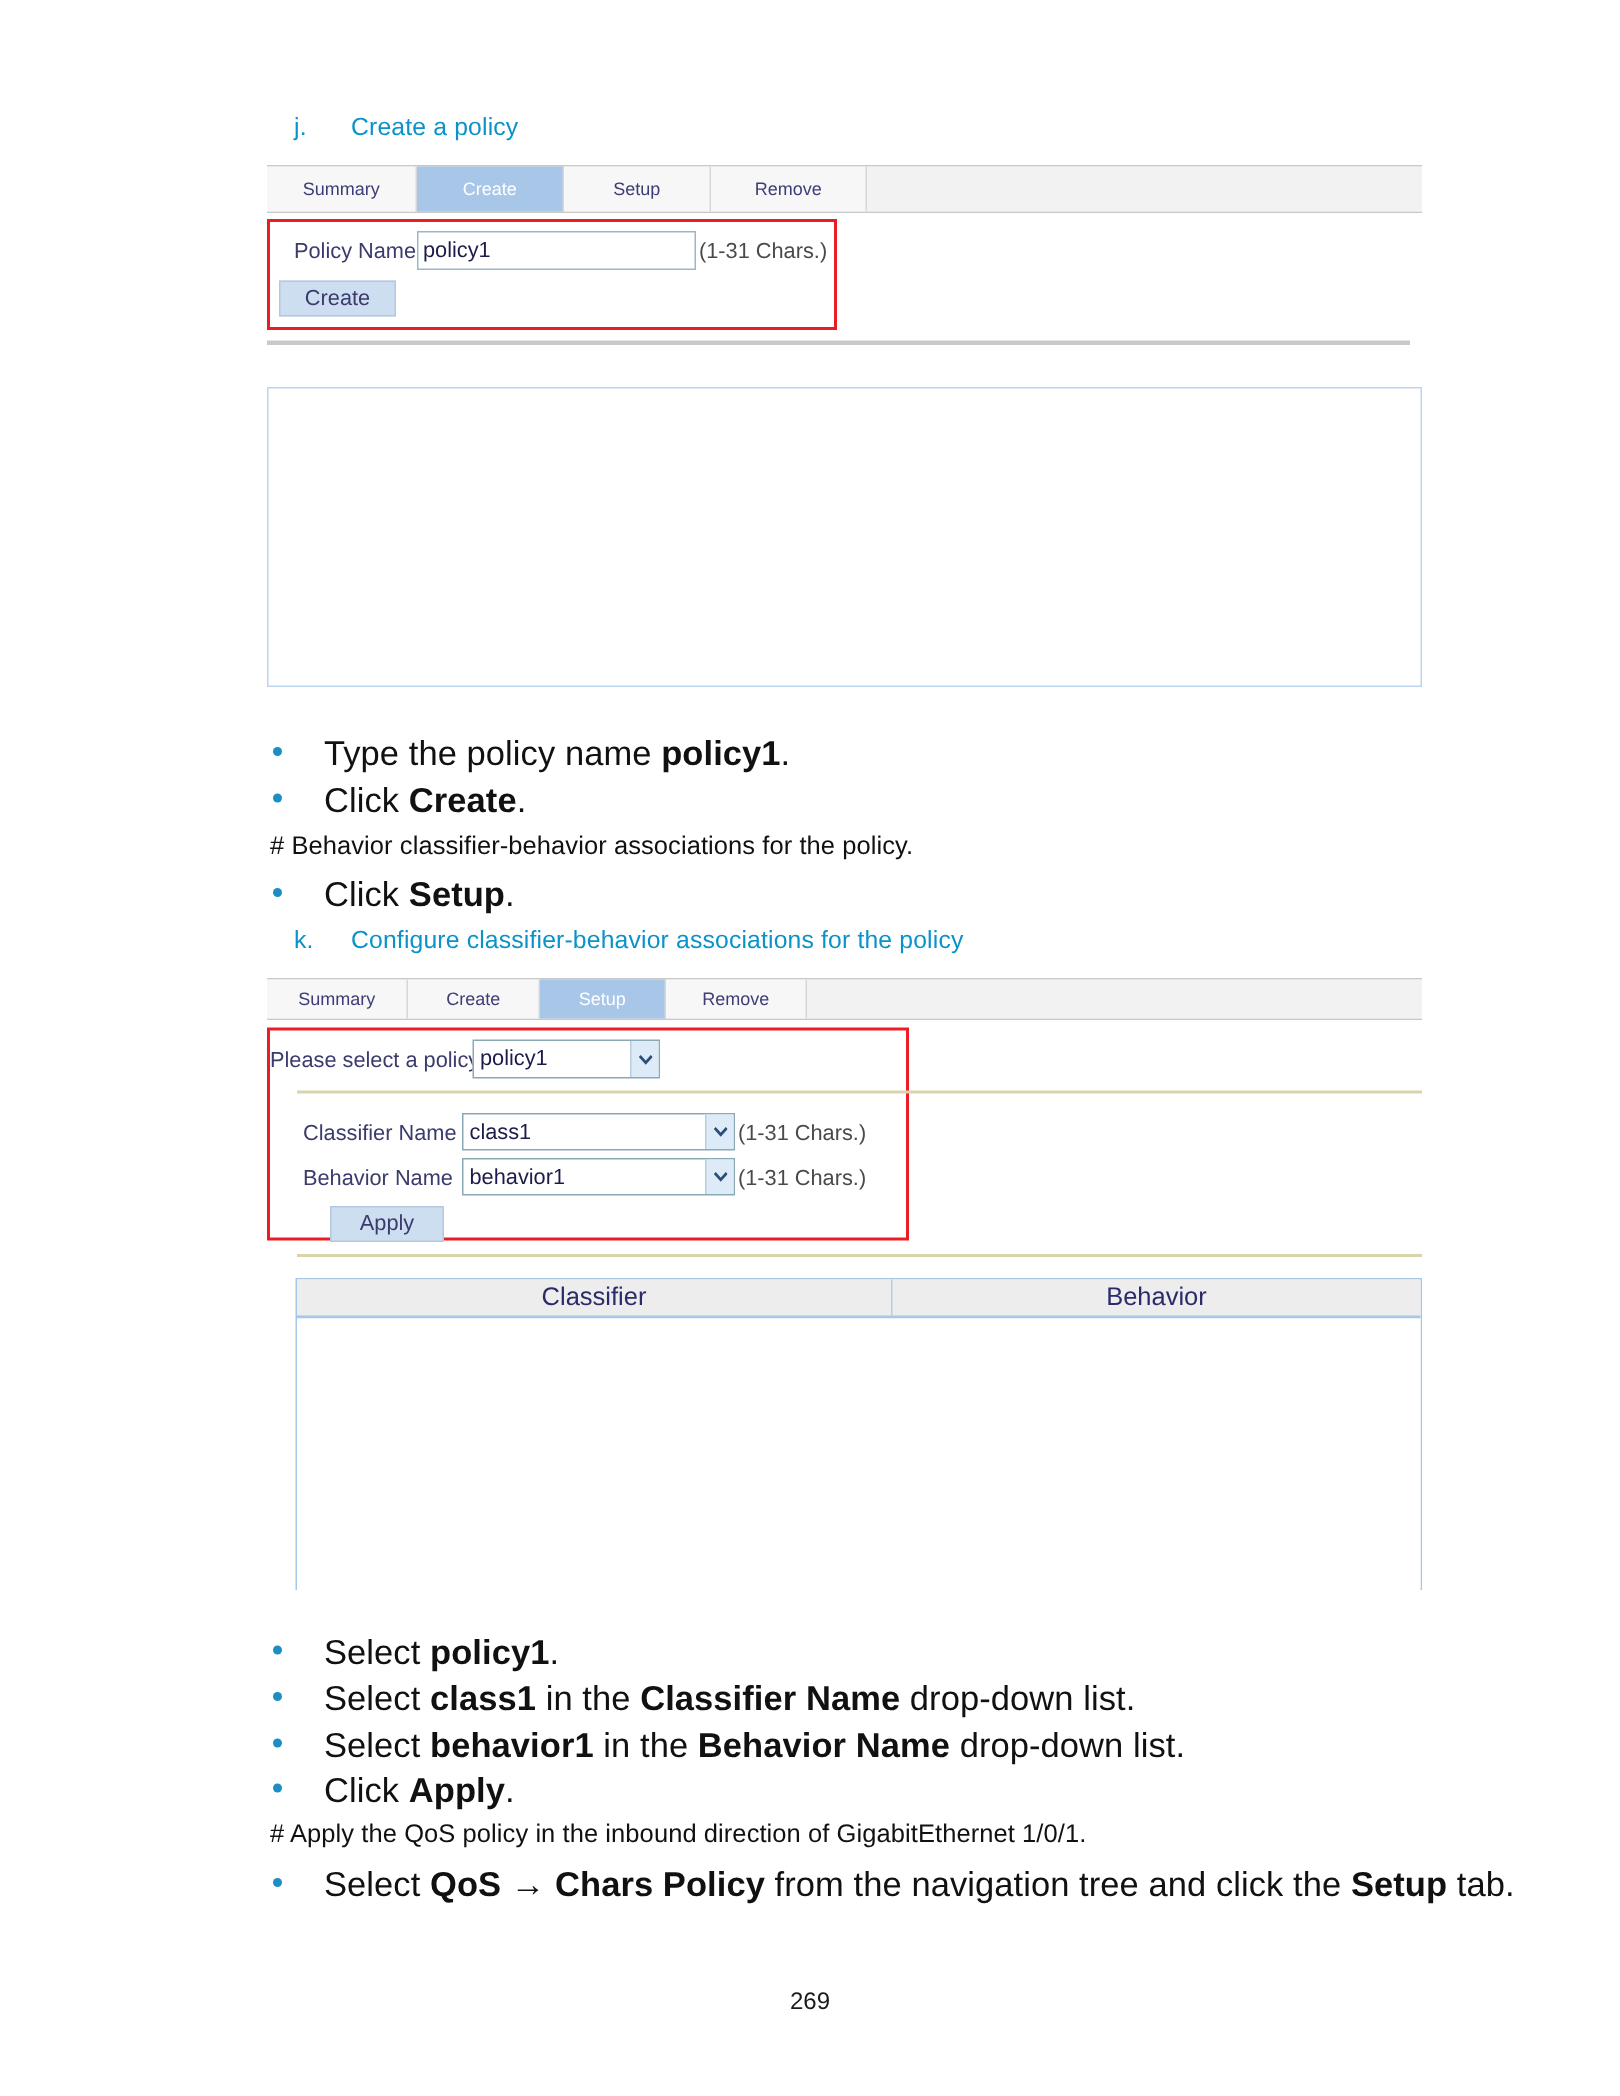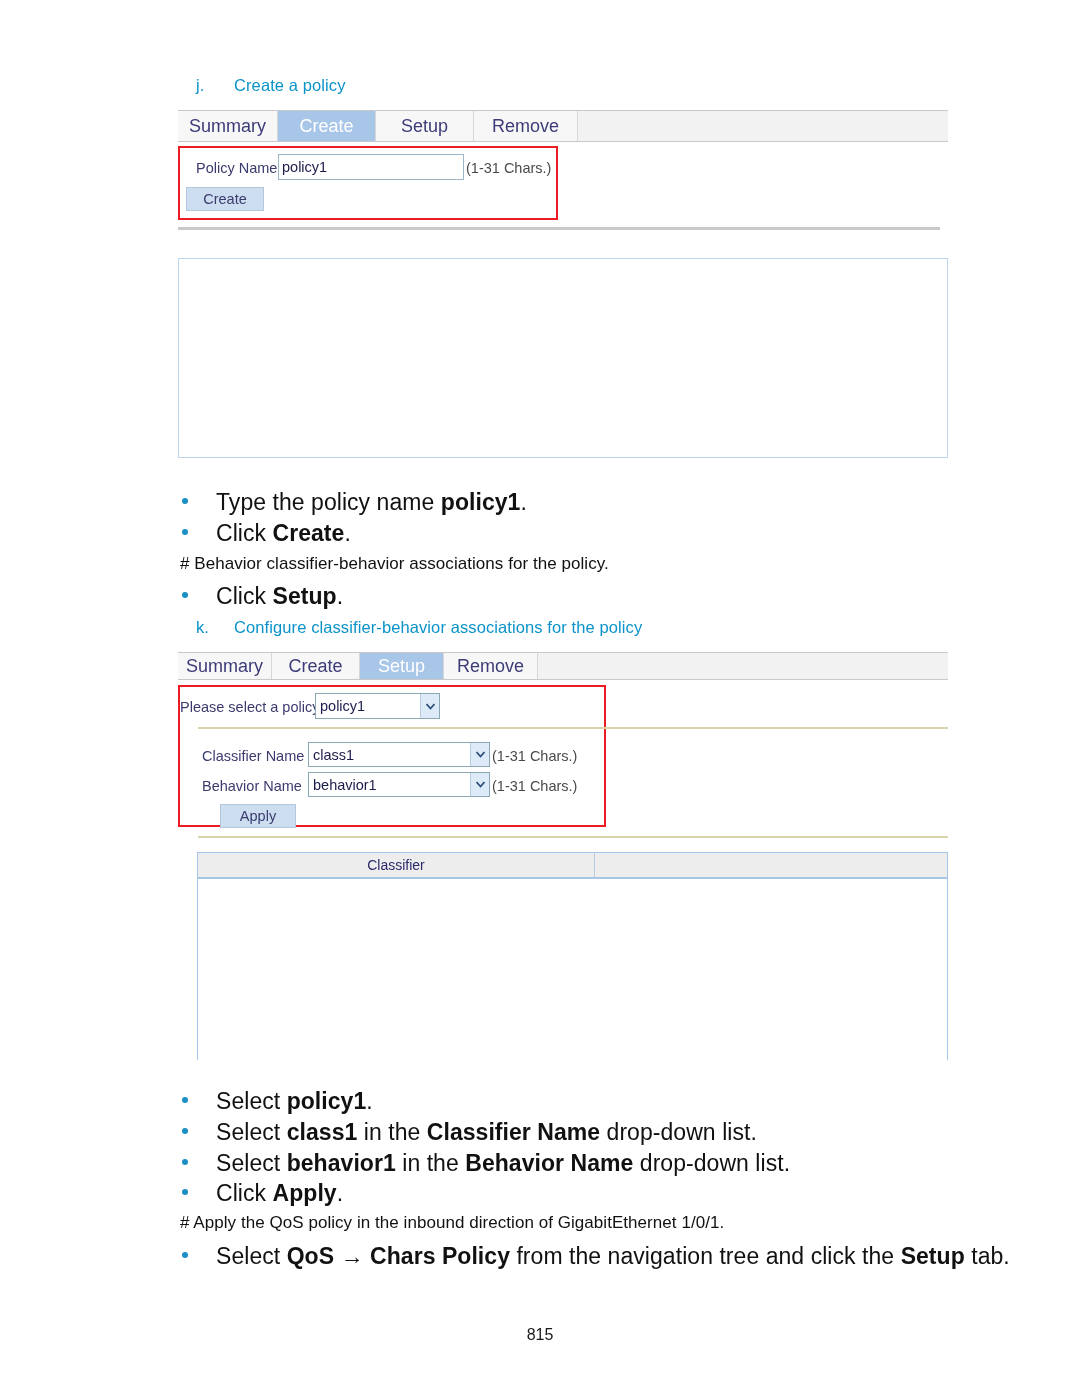--- a/index.html
+++ b/index.html
@@ -44,21 +44,21 @@
     display: flex;
     background: #f2f2f2;
     border-top: 1px solid #c8c8c8;
     border-bottom: 1px solid #c8c8c8;
     box-sizing: border-box;
   }
   .tab {
     display: flex;
     align-items: center;
     justify-content: center;
-    font-size: 18px;
+    font-size: 12px;
     color: #3c3c78;
     background: #f7f7f7;
     border-right: 1px solid #d7d7d7;
     box-sizing: border-box;
     white-space: nowrap;
     text-align: right;
   }
   .tab.active {
     background: #a8c6e8;
     color: #ffffff;
@@ -169,21 +169,21 @@
   .data-table .thead {
     display: flex;
     height: 24px;
     background: #ededed;
     border-bottom: 2px solid #a8c6e8;
   }
   .data-table .th {
     display: flex;
     align-items: center;
     justify-content: center;
-    font-size: 14px;
+    font-size: 17px;
     color: #2b2b6b;
     box-sizing: border-box;
   }
   .data-table .th.first {
     border-right: 1px solid #b9cde0;
   }
   .data-table .tbody {
     background: #ffffff;
   }
 
@@ -316,20 +316,21 @@
   </div>
   <div class="hint" style="left:314px; top:126px;">(1-31 Chars.)</div>
 
   <div class="btn" style="left:42px; top:152px; width:76px; height:24px;">Apply</div>
 
   <div class="hr-khaki" style="left:20px; top:184px; width:750px;"></div>
 
   <div class="data-table" style="left:19px; top:200px; width:751px; height:208px;">
     <div class="thead">
       <div class="th first" style="width:53%;">Classifier</div>
+      <div class="th" style="width:47%;">Behavior</div>
     </div>
     <div class="tbody" style="height:182px;"></div>
   </div>
 </div>
 
 <div class="bullet-dot" style="left:182px; top:1097px;"></div>
 <div class="bullet-row" style="left:216px; top:1088px;">
   <span>Select </span><span class="b">policy1</span><span>.</span>
 </div>
 
@@ -348,13 +349,13 @@
   <span>Click </span><span class="b">Apply</span><span>.</span>
 </div>
 
 <div class="para" style="left:180px; top:1213px;"># Apply the QoS policy in the inbound direction of GigabitEthernet 1/0/1.</div>
 
 <div class="bullet-dot" style="left:182px; top:1252px;"></div>
 <div class="bullet-row" style="left:216px; top:1243px;">
   <span>Select </span><span class="b">QoS → Chars Policy</span><span> from the navigation tree and click the </span><span class="b">Setup</span><span> tab.</span>
 </div>
 
-<div class="page-number" style="left:0px; top:1326px;">815</div>
+<div class="page-number" style="left:0px; top:1326px;">269</div>
 
 </body></html>

